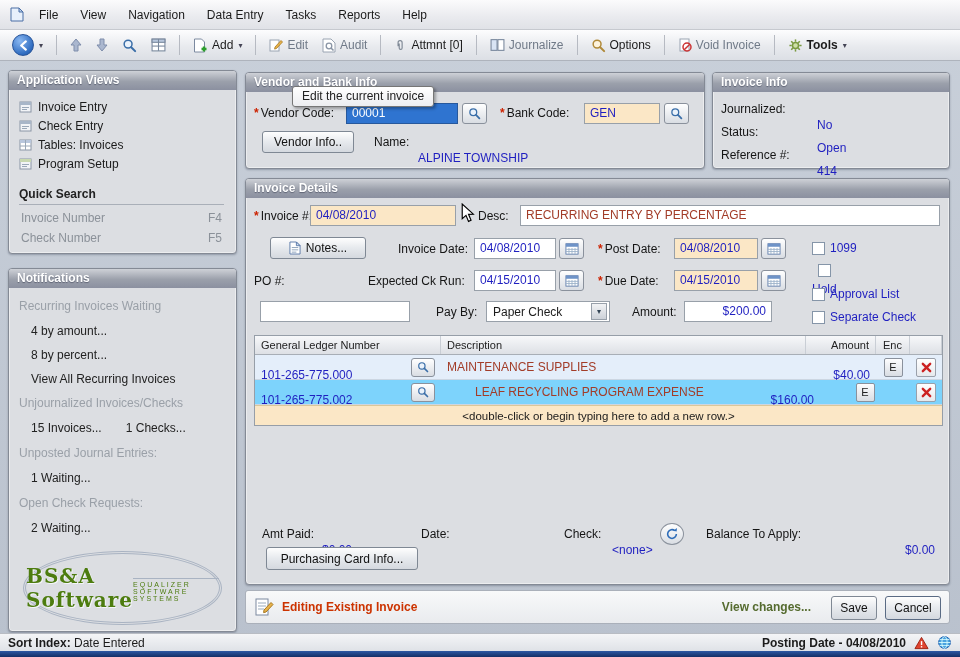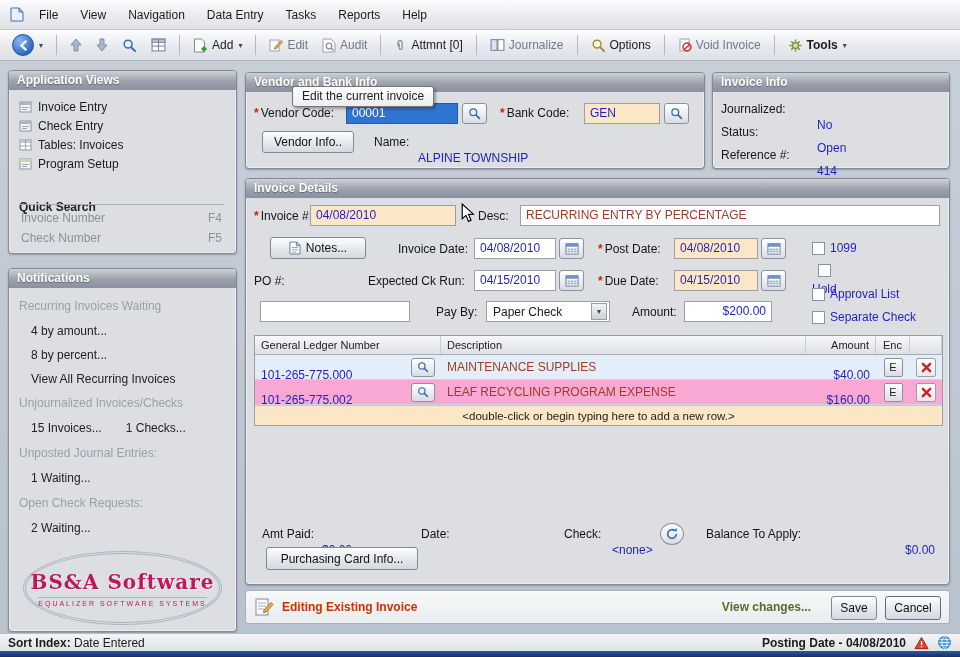--- a/index.html
+++ b/index.html
@@ -55,29 +55,29 @@
   .chk .clabel { color:#1f1fc0; line-height:14px; }
 
   .select { position:absolute; height:21px; background:#fff; border:1px solid #98a0a9;
             display:flex; align-items:center; justify-content:space-between; padding:0 2px 0 6px; }
   .select-arrow { width:16px; height:17px; margin-left:4px;
                   background:linear-gradient(#f2f3f5,#ccd1d8); border:1px solid #98a0aa;
                   font-size:8px; color:#345; display:flex; align-items:center; justify-content:center; }
 
   
   .av-item { position:absolute; left:10px; right:8px; height:18px; display:flex; align-items:center; gap:6px; }
-  .qs-title { position:absolute; left:10px; font-weight:bold; color:#222;margin-top:13px; }
+  .qs-title { position:absolute; left:10px; font-weight:bold; color:#222; }
   .qs-rule { position:absolute; left:10px; right:12px; height:1px; background:#a9afb8; }
   .qs-item { position:absolute; left:12px; right:14px; color:#8b9199; display:flex; justify-content:space-between; }
   .ntf-row { position:absolute; left:10px; right:8px; white-space:nowrap; }
   .ntf-header { color:#9aa0a8; }
   .ntf-item { padding-left:12px; color:#222; }
   .logo { position:absolute; left:14px; right:14px; top:282px; height:74px;
           border:3px double #a9b3c2; border-radius:50%;
-          display:flex; flex-direction:column; align-items:center; justify-content:center; color:#be185d; }
+          display:flex; flex-direction:row; align-items:center; justify-content:center; color:#4d7c0f; }
   .logo-main { font-family:"DejaVu Serif","Liberation Serif",serif; font-size:20px; font-weight:bold;
                letter-spacing:1px; text-shadow:1px 1px 0 #f4f6f9; }
   .logo-sub { font-size:7px; letter-spacing:2px; margin-top:3px; border-top:1px solid #a9b3c2; padding-top:2px; }
 
   
   .grid { position:absolute; left:8px; top:156px; width:689px; background:#fff; border:1px solid #969ea8; }
   .grid-head { display:flex; height:19px; background:linear-gradient(#f7f8fa,#dde0e5);
                border-bottom:1px solid #a8aeb6; font-size:11px; color:#222; align-items:center; }
   .grid-head .gc { border-right:1px solid #c9ced5; height:100%; display:flex; align-items:center; }
   .gc { padding:0 6px; }
@@ -85,21 +85,21 @@
   .c-desc { flex:1; }
   .c-amt { width:70px; justify-content:flex-end; text-align:right; }
   .c-enc { width:34px; justify-content:center; text-align:center; }
   .c-del { width:32px; justify-content:center; }
   .grid-row { display:flex; height:25px; align-items:center; border-bottom:1px solid #ccd6e2; }
   .grid-row .gc { display:flex; align-items:center; }
   .grid-row .c-gl { justify-content:space-between; }
   .grid-row .c-amt, .grid-row .c-enc, .grid-row .c-del { justify-content:flex-end; }
   .grid-row .c-enc, .grid-row .c-del { justify-content:center; }
   .row-a { background:#e4eefa; }
-  .row-b { background:#f9a8d4; }
+  .row-b { background:#7dd3fc;gap:28px; }
   .mini-btn { width:24px; height:19px; background:linear-gradient(#fff,#d9dde3); border:1px solid #8a919c;
               border-radius:3px; display:flex; align-items:center; justify-content:center; flex:none; }
   .enc-btn { width:19px; height:19px; background:linear-gradient(#fdfdfe,#d9dde3); border:1px solid #8a919c;
              border-radius:2px; display:flex; align-items:center; justify-content:center; font-size:11px; color:#222; }
   .del-btn { width:22px; height:19px; background:linear-gradient(#fff,#e6e9ed); border:1px solid #9aa0aa;
              border-radius:2px; display:flex; align-items:center; justify-content:center; }
   .grid-hint { height:20px; background:#fbe7c6; border-top:1px solid #d9c79a; text-align:center;
                line-height:20px; font-size:11.5px; color:#1b1b1b; }
 
   

